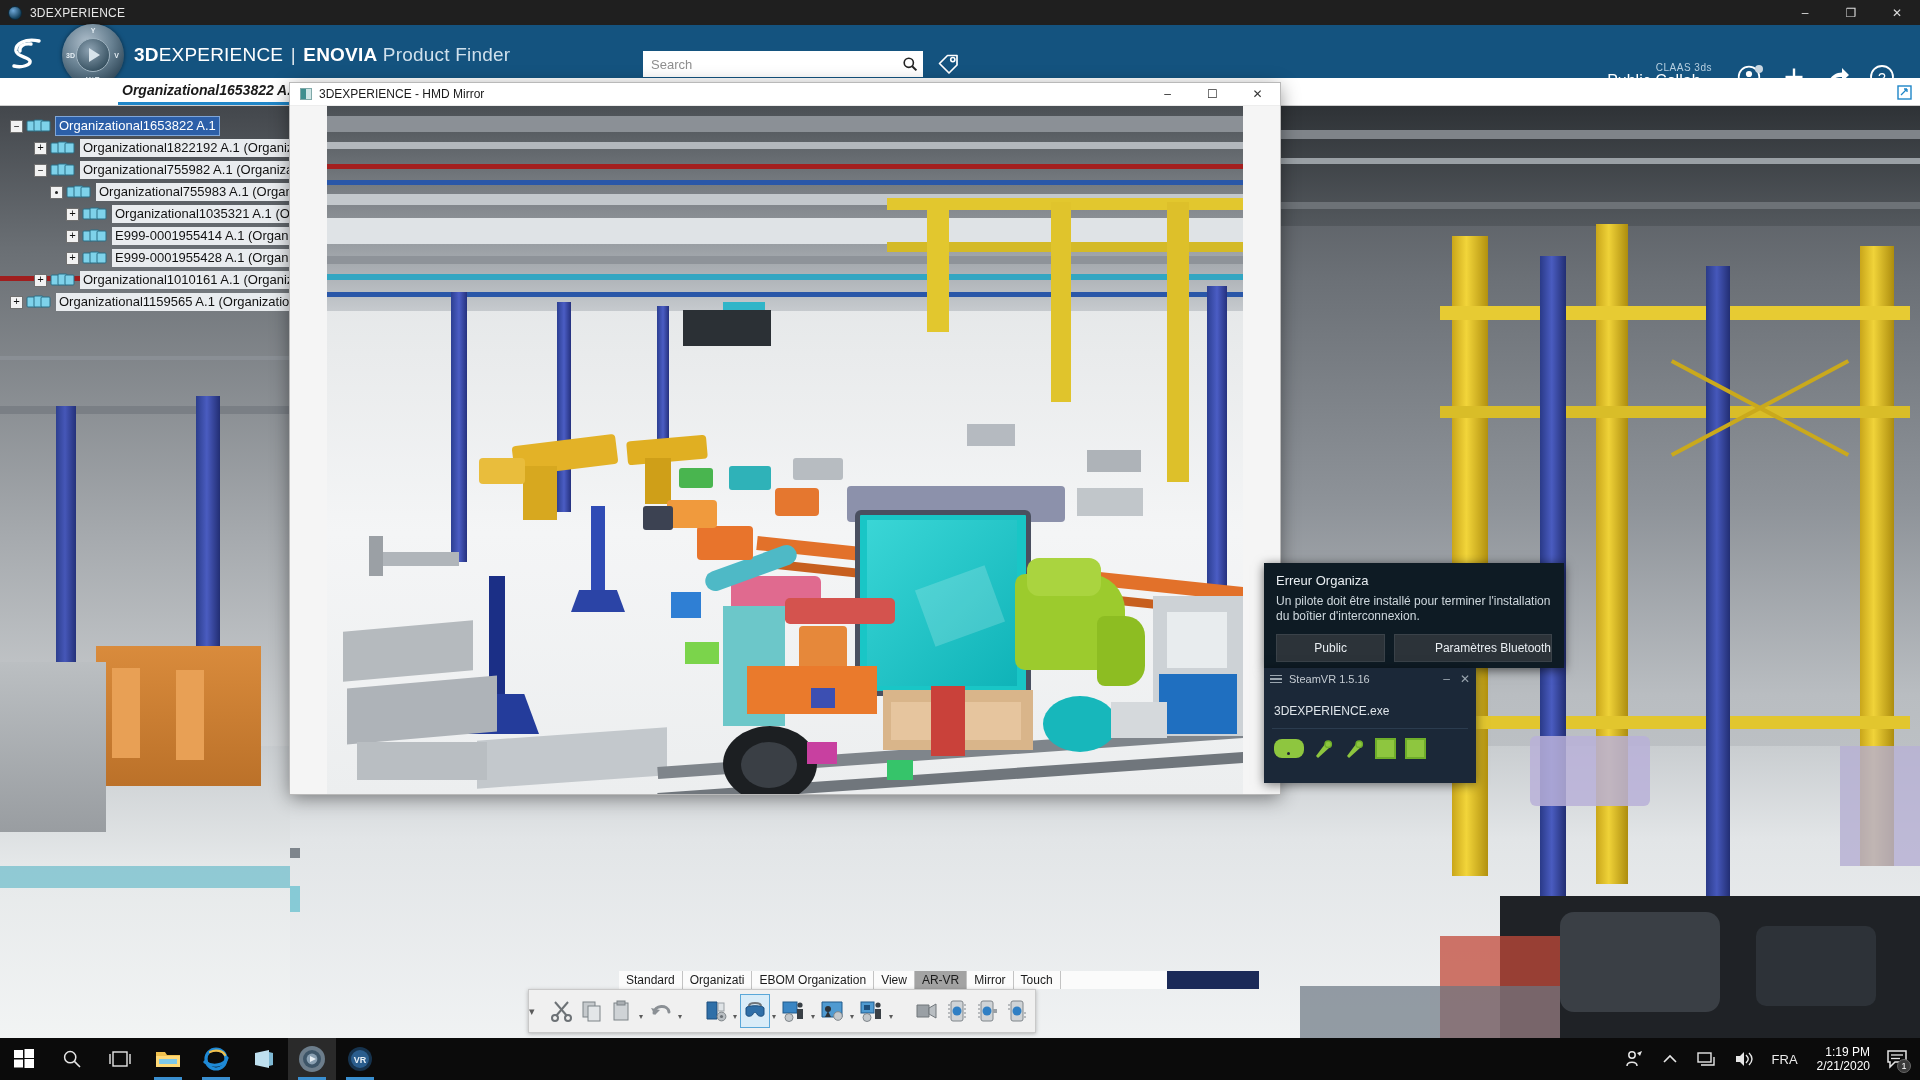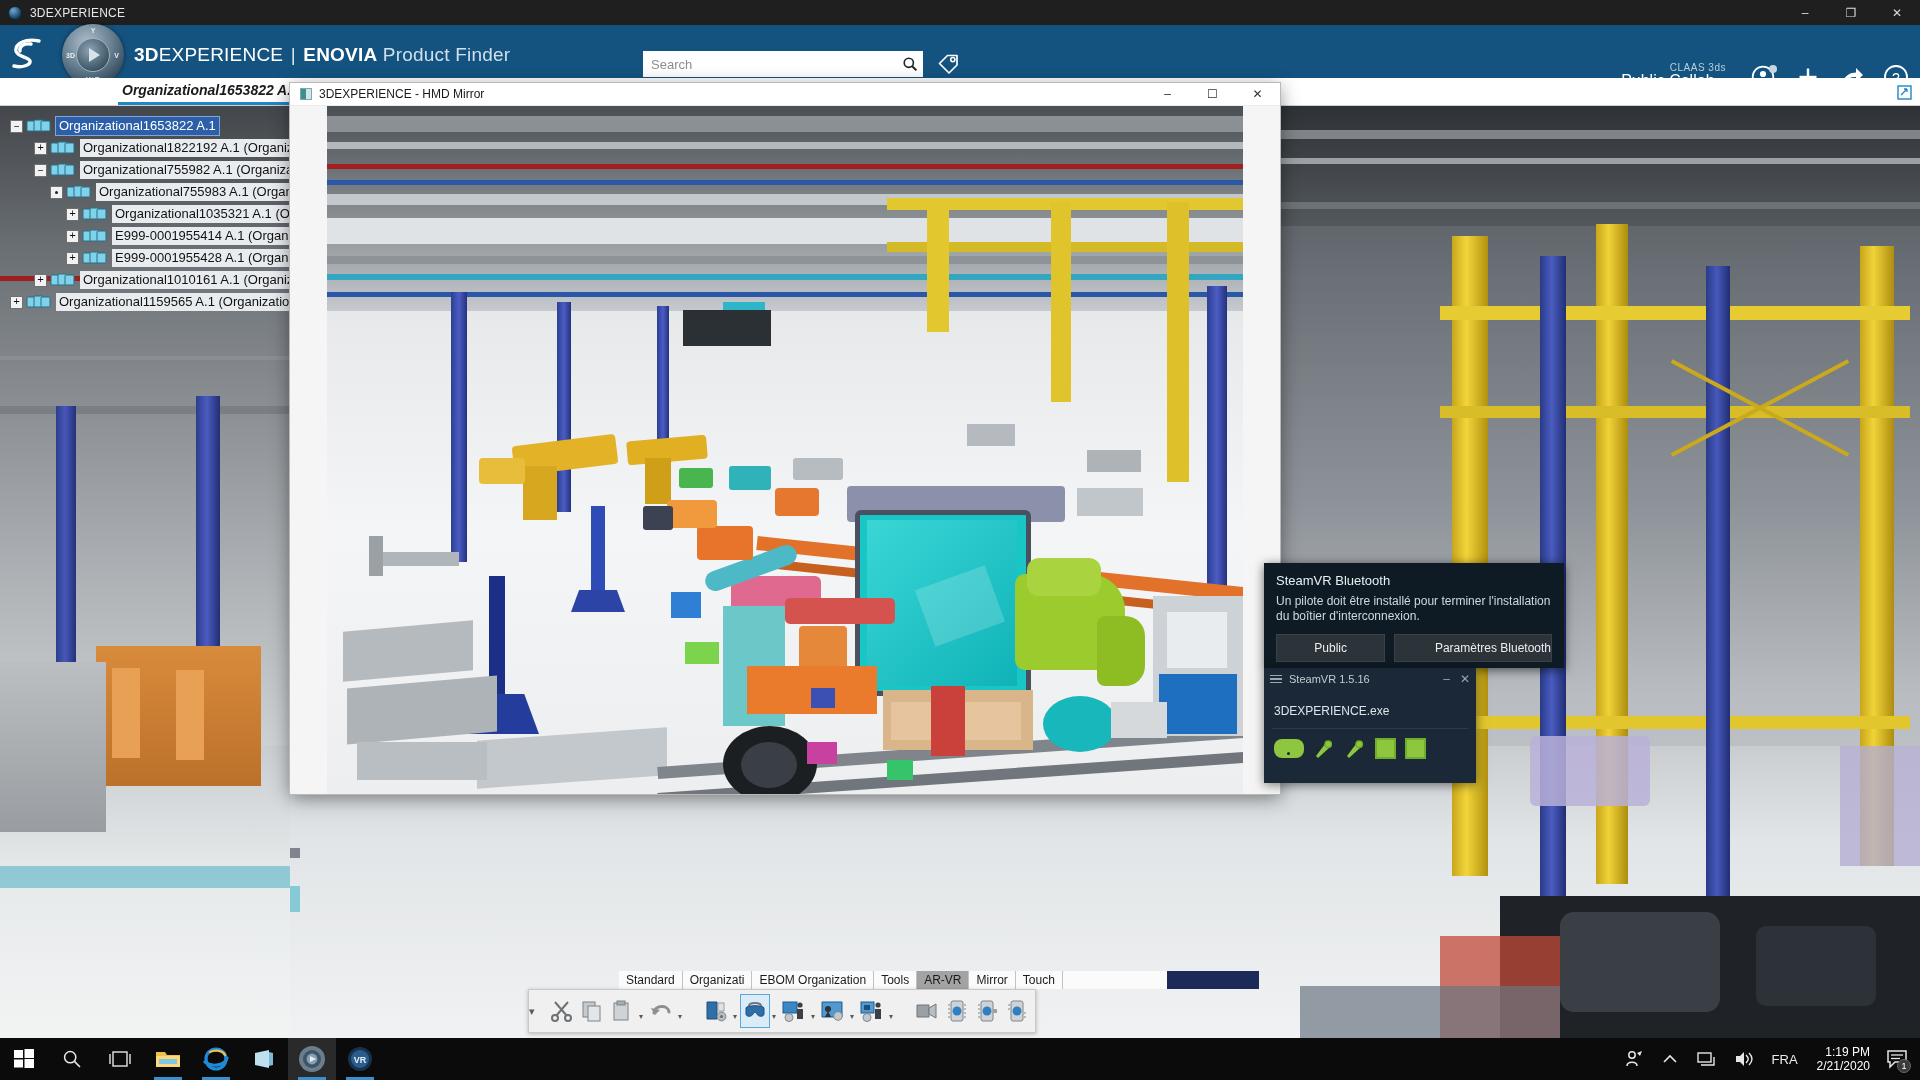--- a/index.html
+++ b/index.html
@@ -68,21 +68,21 @@
   #search-box input{
     border:none;outline:none;flex:1;height:24px;padding:0 8px;font-size:13px;
     color:#333; font-family:"Liberation Sans", sans-serif; background:transparent;
   }
   #search-box input::placeholder{ color:#8e8e8e;}
   .mag{ width:26px;height:26px;display:flex;align-items:center;justify-content:center;}
   #tag-btn{ position:absolute; left:933px; top:24px; width:30px;height:30px;
     display:flex;align-items:center;justify-content:center;}
 
   
-  #hdr-right{ position:absolute; right:0; top:25px; height:53px; display:flex; align-items:center; padding-right:2px;}
+  #hdr-right{ position:absolute; right:0; top:25px; height:53px; display:flex; align-items:center; padding-right:16px;}
   #collab{ text-align:right; line-height:1.05; margin-right:16px;}
   #collab .small{ font-size:10px; color:#b7cfe0; letter-spacing:.5px;}
   #collab .big{ font-size:16px; color:#fff; font-weight:500;}
   #collab .big .car{ font-size:12px; }
   .hdr-ico{ width:44px;height:53px;display:flex;align-items:center;justify-content:center;position:relative;}
 
   
   #tabstrip{
     position:absolute; left:0; top:78px; width:1920px; height:28px;
     background:#fff; border-bottom:1px solid #cfcfcf; display:flex; align-items:flex-end;
@@ -616,21 +616,21 @@
     <div class="p" style="left:760px;top:344px;width:54px;height:22px;background:#aeb3b8;"></div>
     <div class="p" style="left:640px;top:318px;width:48px;height:22px;background:#b5bac0;"></div>
     <div class="p" style="left:784px;top:596px;width:56px;height:36px;background:#d5d9dc;"></div>
 
     <div class="p" style="left:42px;top:446px;width:90px;height:14px;background:#b0b5ba;"></div>
     <div class="p" style="left:42px;top:430px;width:14px;height:40px;background:#9ba0a5;"></div>
   </div>
 </div>
 
 <div id="bt-toast">
-  <div class="h">SteamVR Bluetooth</div>
+  <div class="h">Erreur Organiza</div>
   <div class="m">Un pilote doit être installé pour terminer l'installation du boîtier d'interconnexion.</div>
   <div class="row">
     <div class="btn">Public</div>
     <div class="btn wide">Paramètres Bluetooth</div>
   </div>
 </div>
 
 <div id="steamvr">
   <div class="bar">
     <span class="ham">
@@ -662,21 +662,21 @@
     </span>
     <span class="dev-base"></span>
     <span class="dev-base"></span>
   </div>
 </div>
 
 <div id="abtabs">
   <div class="tb">Standard</div>
   <div class="tb">Organizati</div>
   <div class="tb">EBOM Organization</div>
-  <div class="tb">Tools</div>
+  <div class="tb">View</div>
   <div class="tb active">AR-VR</div>
   <div class="tb">Mirror</div>
   <div class="tb">Touch</div>
   <div class="tb blank"></div>
   <div class="tb navy"></div>
 </div>
 
 <div id="ab">
   <div class="chev">▾</div>
   <div class="vsep"></div>

